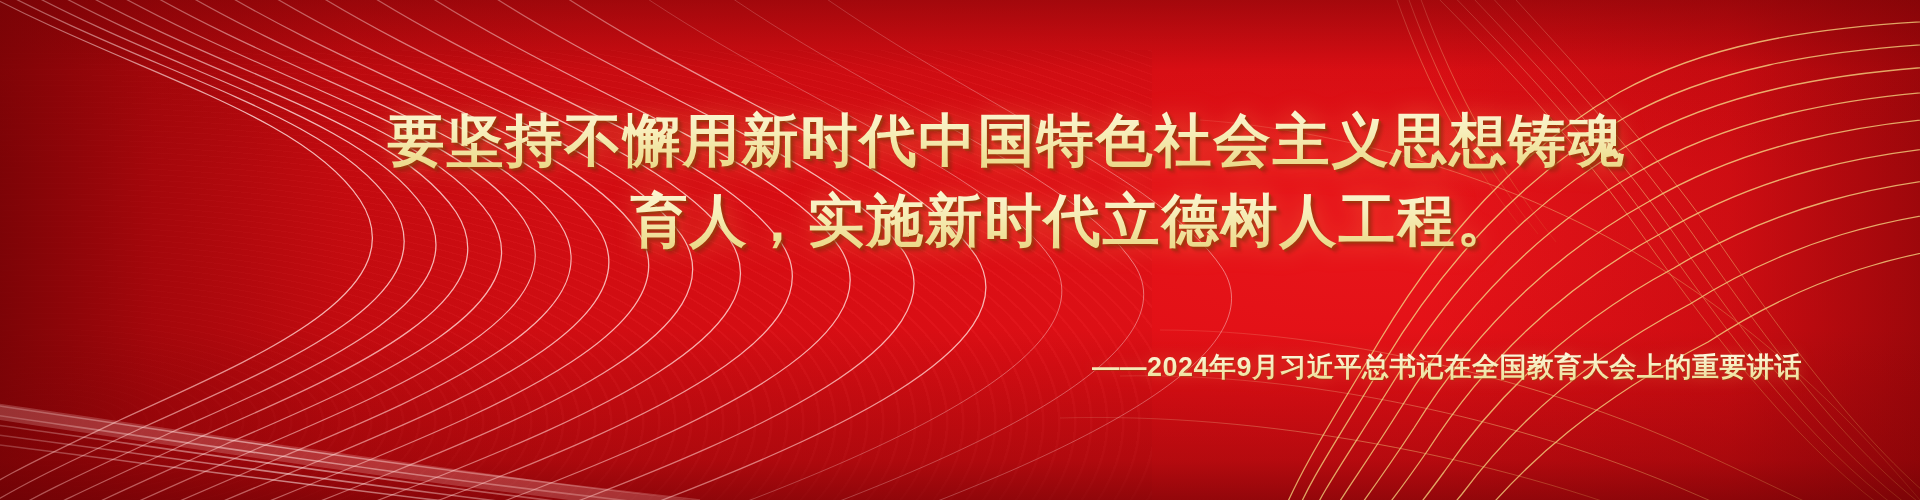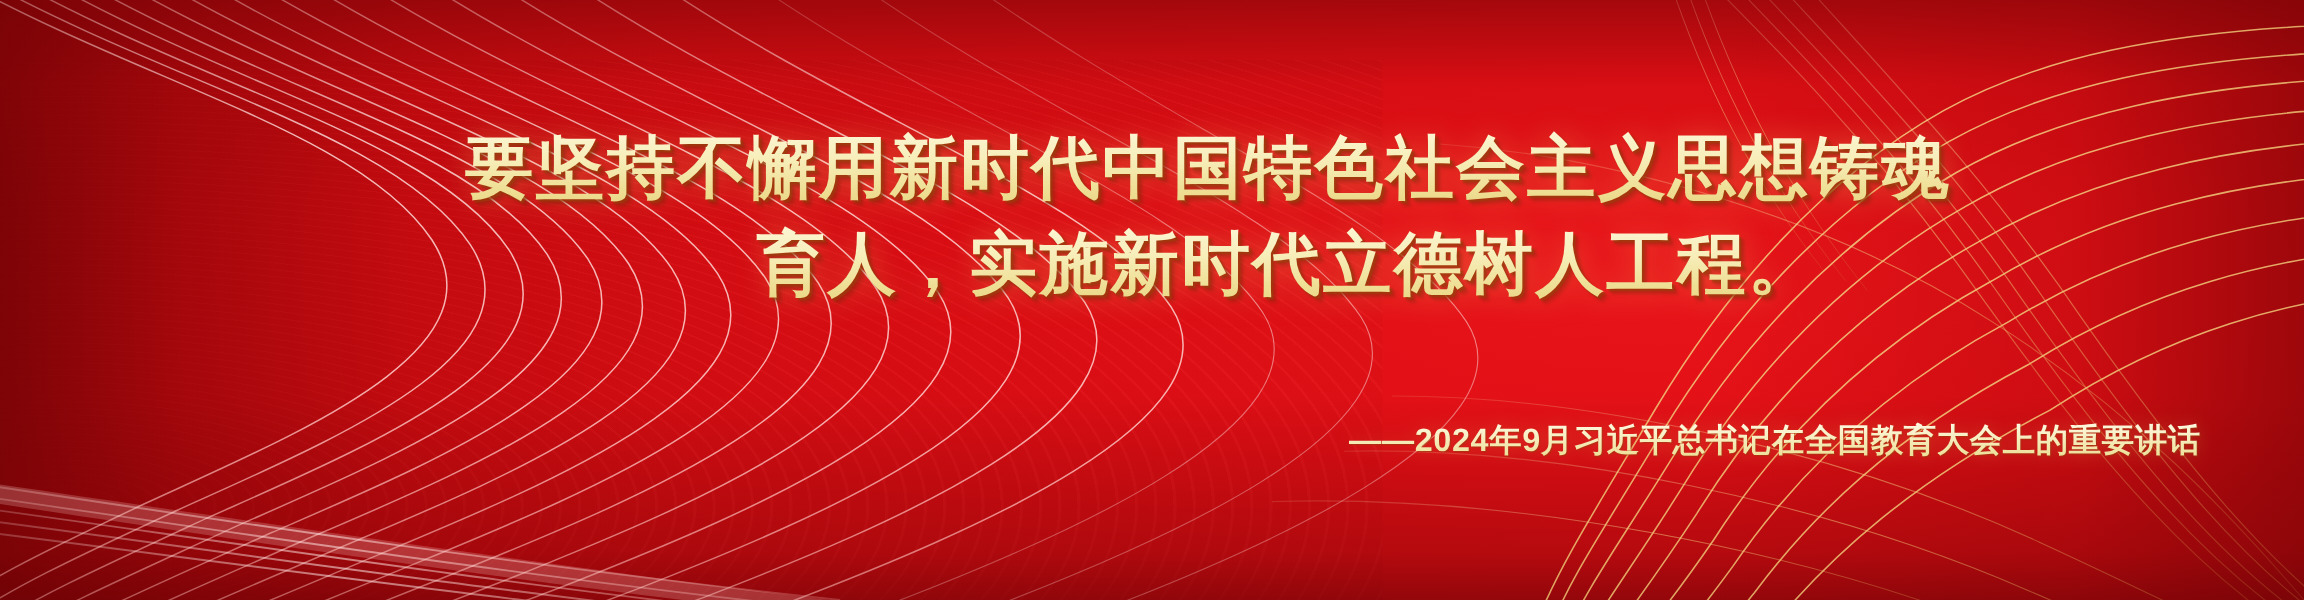--- a/index.html
+++ b/index.html
@@ -107,21 +107,21 @@
     text-align: center;
     padding-left: 178px;
   }
 
   .attribution {
     position: absolute;
     left: 0;
     right: 0;
     top: 349px;
     text-align: right;
-    padding-right: 86px;
+    padding-right: 118px;
   }
   .attribution span {
     font-size: 27px;
     line-height: 36px;
     font-weight: 700;
     letter-spacing: 0.5px;
     color: #f7eec2;
     background: linear-gradient(180deg, #fdf9e2 0%, #f6edbe 45%, #ecdd93 100%);
     -webkit-background-clip: text;
     background-clip: text;

